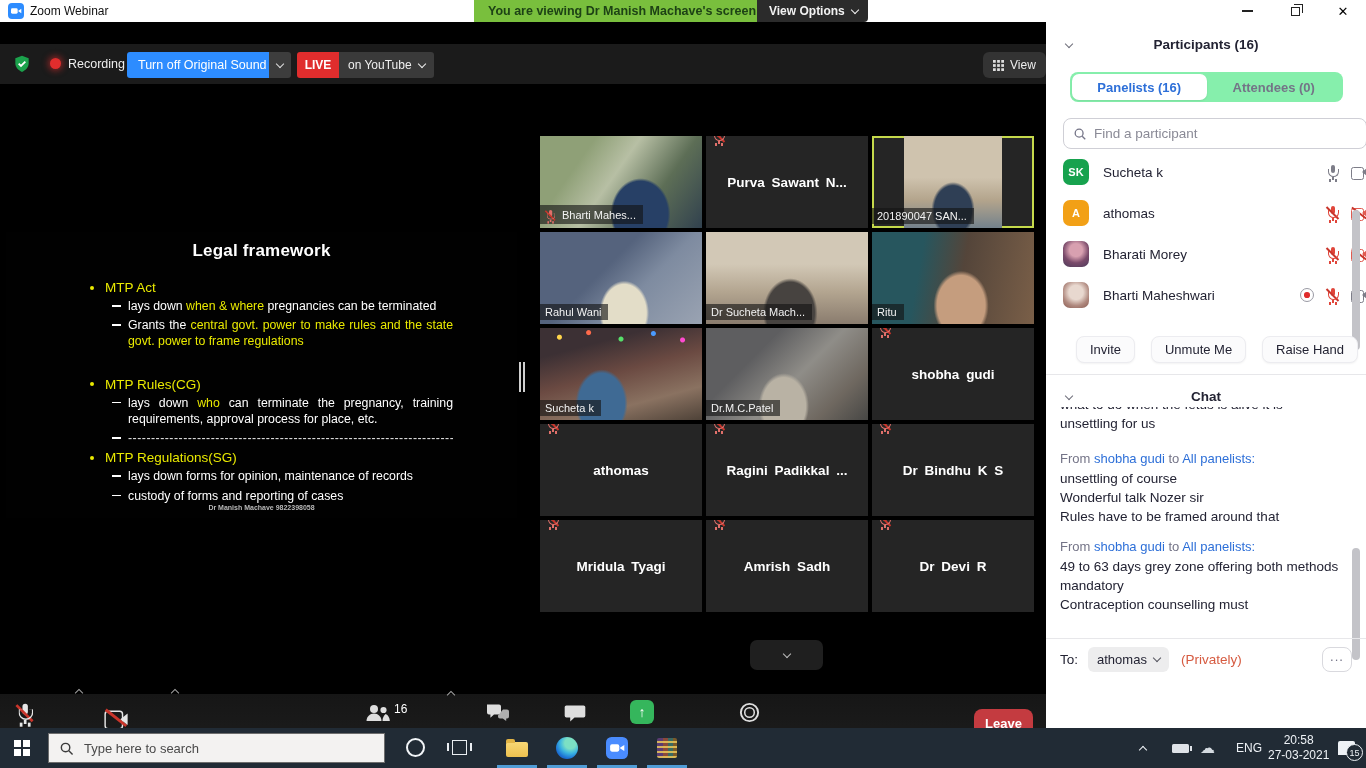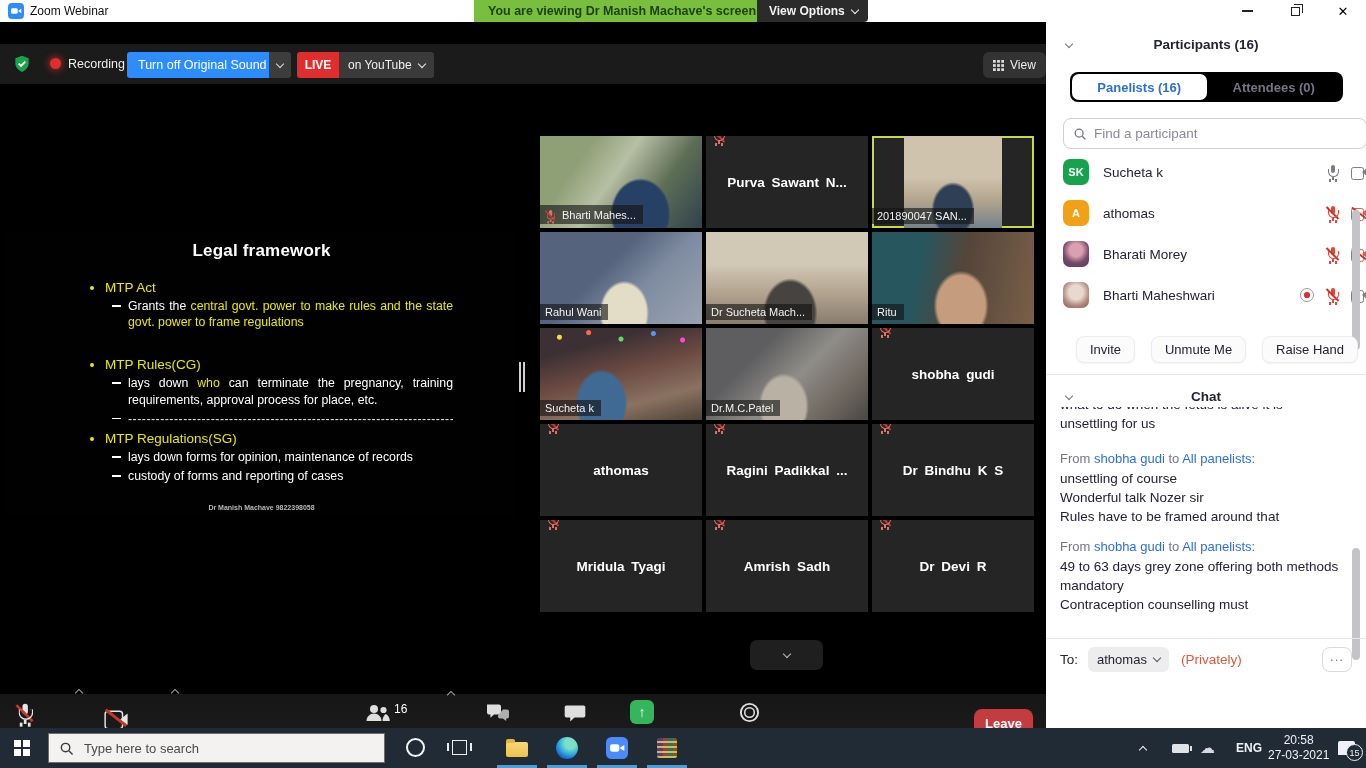--- a/index.html
+++ b/index.html
@@ -80,21 +80,21 @@
   .cam.slashed u { position:absolute; left:-1px; top:4px; width:18px; height:2px; background:#c9352b; transform:rotate(38deg); }
   .cam.red { color:#e05a50; }
   .cam.gray { color:#7d7d88; }
   .recind { position:relative; display:inline-block; width:14px; height:14px; border:1.4px solid #9a9aa4; border-radius:50%; }
   .recind::after { content:""; position:absolute; inset:3.2px; background:#e02d2d; border-radius:50%; }
 
   
   #panel { position:absolute; left:1046px; top:0; width:320px; height:728px; background:#fff; z-index:25; color:#232333; }
   .p-head { position:absolute; left:0; width:320px; text-align:center; font-weight:bold; font-size:13.5px; }
   .p-chev { position:absolute; left:20px; color:#6e6e7a; }
-  #tabs { position:absolute; left:24px; top:72px; width:273px; height:30px; background:#000000; border-radius:8px; display:flex; padding:2px; }
+  #tabs { position:absolute; left:24px; top:72px; width:273px; height:30px; background:#86efac; border-radius:8px; display:flex; padding:2px; }
   .tab { flex:1; border-radius:7px; font-size:13px; display:flex; align-items:center; justify-content:center; }
   .tab.sel { background:#fff; color:#2d6fd8; font-weight:bold; box-shadow:0 1px 2px rgba(0,0,0,.08); }
   .tab.uns { color:#747487; font-weight:bold; }
   #psearch { position:absolute; left:17px; top:118px; width:304px; height:31px; border:1px solid #cfcfd6; border-radius:8px; display:flex; align-items:center; padding:0 9px; gap:7px; background:#fff; }
   #psearch input { border:none; outline:none; flex:1; font-size:13.5px; font-family:inherit; color:#232333; }
   #psearch input::placeholder { color:#8a8a96; }
   .prow { position:absolute; left:17px; width:304px; height:30px; display:flex; align-items:center; }
   .pava { width:26px; height:26px; border-radius:7px; color:#fff; font-size:11px; font-weight:bold; display:flex; align-items:center; justify-content:center; flex:0 0 auto; }
   .pname { margin-left:14px; font-size:13.5px; flex:1; }
   .picons { display:flex; align-items:center; gap:12px; }
@@ -141,21 +141,21 @@
   .tb-app { position:absolute; top:0; width:46px; height:40px; display:flex; align-items:center; justify-content:center; }
   .tb-app::after { content:""; position:absolute; left:3px; right:3px; bottom:0; height:3px; background:#4f9cd6; }
   .folder { width:22px; height:15px; background:linear-gradient(180deg,#f8d775,#edc14f); border-radius:2px; position:relative; margin-top:3px; }
   .folder::before { content:""; position:absolute; top:-3px; left:0; width:9px; height:4px; background:#e2b445; border-radius:2px 2px 0 0; }
   .edge { width:22px; height:22px; border-radius:50%; background:radial-gradient(circle at 65% 28%, #7ce0c4 0 26%, #3bb4e0 48%, #1b6fd4 72%, #1d4f9e 100%); }
   .zoomapp { width:22px; height:22px; }
   .rar { width:20px; height:20px; border-radius:2px; background:repeating-linear-gradient(0deg, rgba(235,200,90,.85) 0 1.5px, transparent 1.5px 5px), linear-gradient(90deg,#5a3c73 0 30%,#8a4a3a 30% 55%,#3a6a62 55% 80%,#7a5a2a 80%); }
   .tright { position:absolute; top:0; height:40px; display:flex; align-items:center; color:#eef2f6; }
   .bat { position:relative; width:17px; height:9px; background:#dfe3e8; border-radius:1.5px; }
   .bat::after { content:""; position:absolute; right:-3px; top:2px; width:2px; height:5px; background:#dfe3e8; }
-  .lang { font-size:12px;font-weight:bold; }
+  .lang { font-size:12px; }
   .clock { font-size:12px; line-height:15px; text-align:center; }
   .notif { position:relative; width:17px; height:14px; background:#eef2f6; border-radius:2px 2px 2px 0; }
   .notifbadge { position:absolute; right:-8px; bottom:-6px; width:17px; height:17px; border:1.4px solid #eef2f6; border-radius:50%; background:#212b35; color:#eef2f6; font-size:9px; display:flex; align-items:center; justify-content:center; }
 </style>
 </head>
 <body>
 
 <div id="titlebar">
   <svg class="zlogo" viewBox="0 0 24 24">
       <rect width="24" height="24" rx="6" fill="#2d8cff"></rect>
@@ -215,20 +215,24 @@
 
   <div id="slide">
     <div class="s-title">Legal framework</div>
     <div class="s-block">
       <div class="s-h" style="margin-top:19px">
           <i class="ydot"></i>
           <span>MTP Act</span>
         </div>
       <div class="s-s">
           <i class="wdash"></i>
+          <span class="s-st"><span>lays down </span><span class="hl">when &amp; where</span><span> pregnancies can be terminated</span></span>
+        </div>
+      <div class="s-s">
+          <i class="wdash"></i>
           <span class="s-st"><span>Grants the </span><span class="hl">central govt. power to make rules and the state govt. power to frame regulations</span></span>
         </div>
       <div class="s-h" style="margin-top:27px">
           <i class="ydot"></i>
           <span>MTP Rules(CG)</span>
         </div>
       <div class="s-s">
           <i class="wdash"></i>
           <span class="s-st"><span>lays down </span><span class="hl">who</span><span> can terminate the pregnancy, training requirements, approval process for place, etc.</span></span>
         </div>

